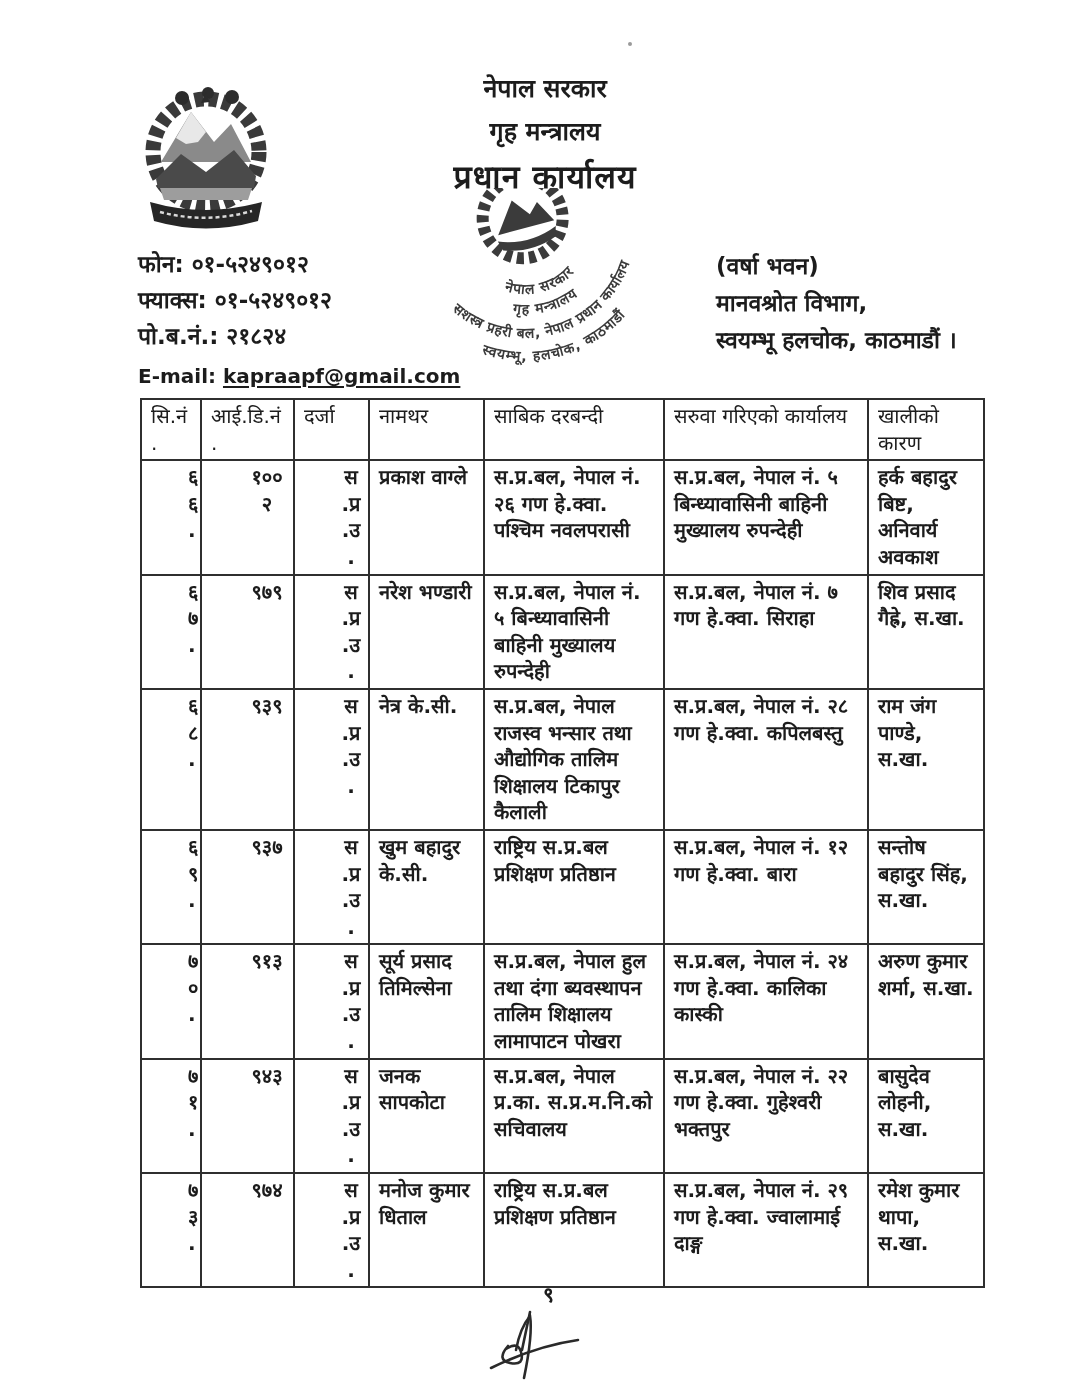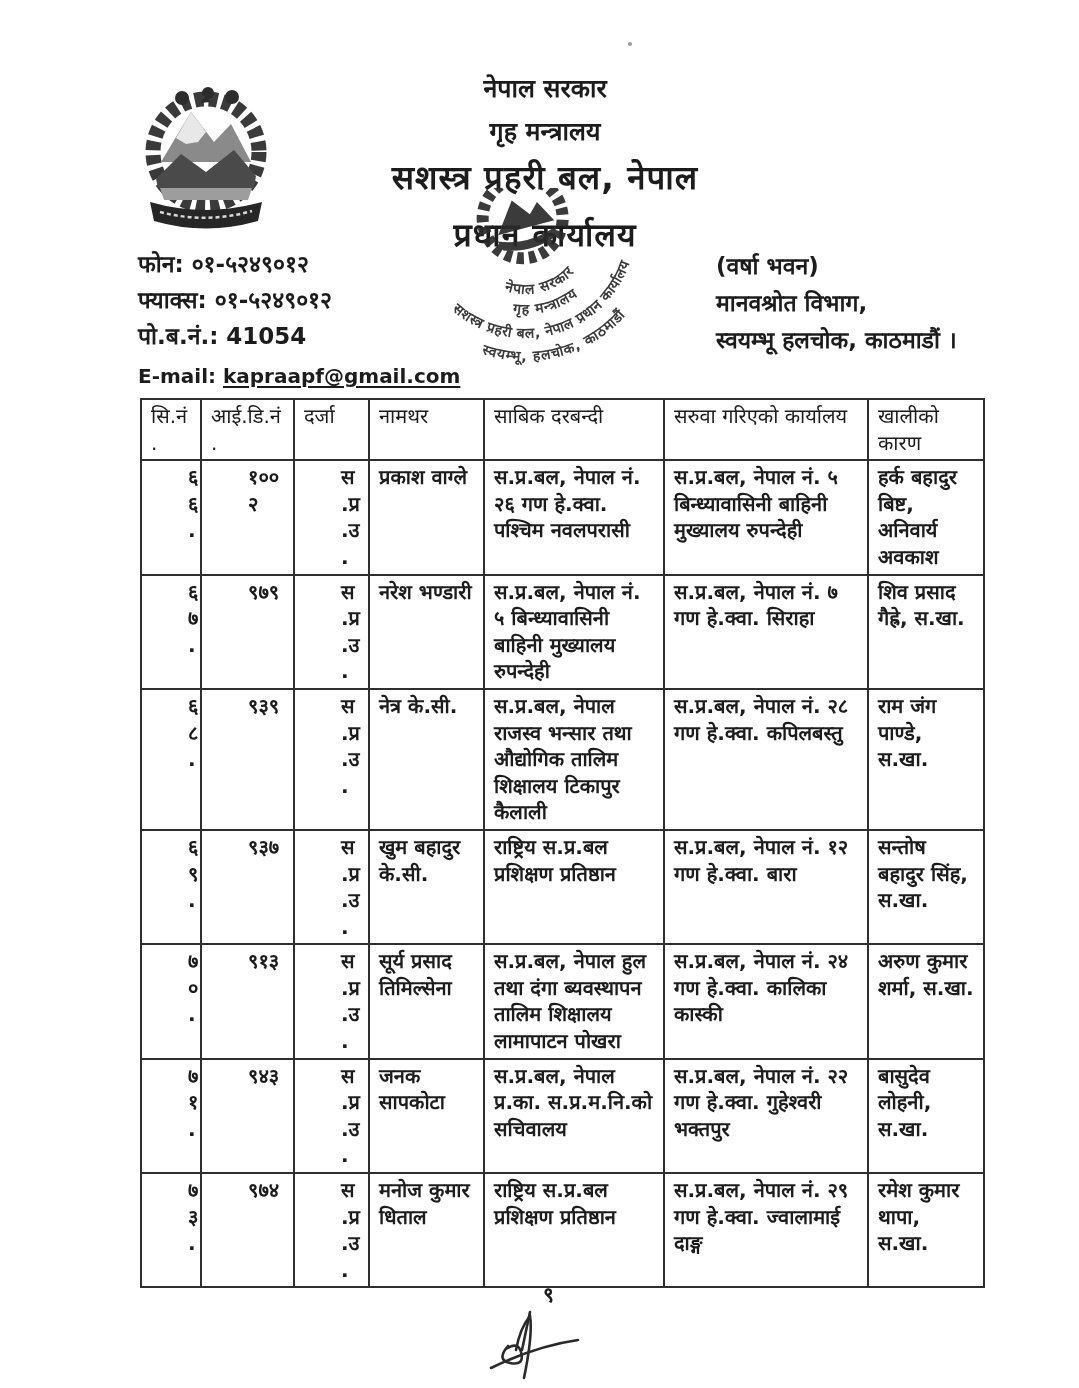--- a/index.html
+++ b/index.html
@@ -31,21 +31,21 @@
   table.roster{
     position:absolute;left:140px;top:398px;width:843px;
     border-collapse:collapse;table-layout:fixed;font-size:20px;
   }
   .roster th,.roster td{
     border:2px solid #2f2f2f;padding:3px 7px 3px 9px;
     vertical-align:top;line-height:1.33;text-align:left;word-wrap:break-word;
   }
   .roster th{font-weight:400;}
   .roster td{font-weight:600;}
-  .roster td.c{text-align:left;padding-left:46px;}
+  .roster td.c{text-align:center;padding-left:46px;}
 
   
   .page-num{position:absolute;left:543px;top:1280px;font-size:21px;font-weight:600;}
   .signature{position:absolute;left:486px;top:1298px;width:100px;height:88px;}
 </style>
 </head>
 <body>
 
 <div class="page">
 
@@ -60,21 +60,20 @@
     <polygon points="40,54 55,28 70,48 62,58 50,60" fill="#e8e8e8"></polygon>
     <polygon points="20,95 45,70 70,88 98,66 120,92 118,104 22,104" fill="#4a4a4a"></polygon>
     <polygon points="24,104 116,104 112,116 28,116" fill="#9d9d9d"></polygon>
     <path d="M14 118 Q70 134 126 118 L122 137 Q70 152 18 137 Z" fill="#262626"></path>
     <path d="M24 128 Q70 140 116 127" fill="none" stroke="#d9d9d9" stroke-width="2.5" stroke-dasharray="4 3"></path>
   </svg>
 
   <div class="title-block">
     <div class="t-line1">नेपाल सरकार</div>
     <div class="t-line2">गृह मन्त्रालय</div>
-    <div class="t-line3">सशस्त्र प्रहरी बल, नेपाल</div>
     <div class="t-line4">प्रधान कार्यालय</div>
   </div>
 
   <svg class="stamp" viewBox="0 0 290 205">
     <defs>
       <path id="arc1" d="M 62 38 A 66 66 0 0 0 194 38" fill="none"></path>
       <path id="arc2" d="M 42 38 A 86 86 0 0 0 214 38" fill="none"></path>
       <path id="arc3" d="M 18 38 A 110 110 0 0 0 238 38" fill="none"></path>
       <path id="arc4" d="M -5 38 A 133 133 0 0 0 261 38" fill="none"></path>
     </defs>
@@ -95,21 +94,21 @@
       </text>
       <text font-size="14" font-weight="700" letter-spacing="1">
         <textPath href="#arc4" startOffset="50%" text-anchor="middle">स्वयम्भू, हलचोक, काठमाडौं</textPath>
       </text>
     </g>
   </svg>
 
   <div class="contact">
     <div>फोन: ०१-५२४९०१२</div>
     <div>फ्याक्स: ०१-५२४९०१२</div>
-    <div>पो.ब.नं.: 41054</div>
+    <div>पो.ब.नं.: २१८२४</div>
     <div class="email-line">
       <span>E-mail:</span>
       <span class="email-value">kapraapf@gmail.com</span>
     </div>
   </div>
 
   <div class="address">
     <div>(वर्षा भवन)</div>
     <div>मानवश्रोत विभाग,</div>
     <div>स्वयम्भू हलचोक, काठमाडौं ।</div>

